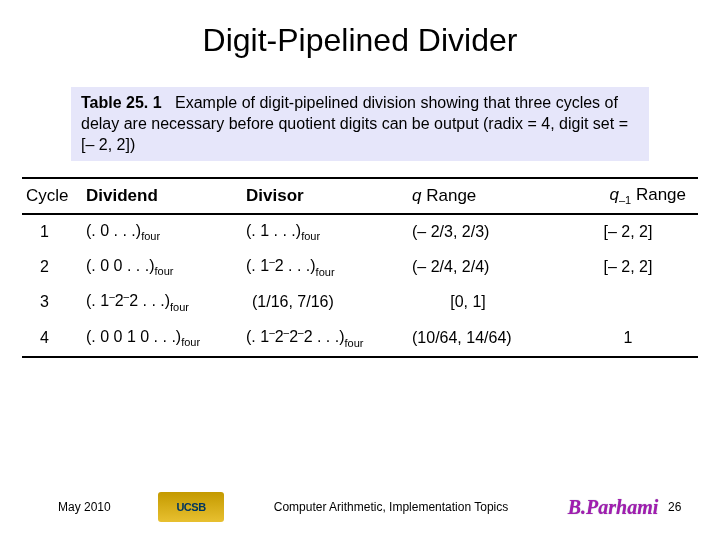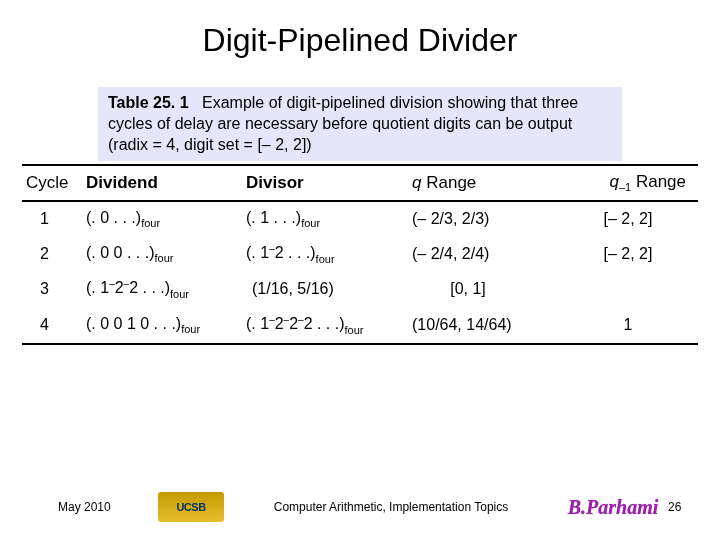--- a/index.html
+++ b/index.html
@@ -14,22 +14,22 @@
     overflow: hidden;
   }
   .title {
     text-align: center;
     font-size: 32px;
     font-weight: 400;
     margin-top: 22px;
     margin-bottom: 28px;
   }
   .caption-box {
-    margin: 0 auto 3px auto;
-    width: 524px;
+    margin: 0 auto 16px auto;
+    width: 578px;
     background: #e6e6fa;
     padding: 6px 10px;
     font-size: 16px;
     line-height: 1.3;
   }
   .caption-box .table-label { font-weight: bold; }
   .table-wrap {
     margin: 0 22px;
   }
   .hr {
@@ -128,21 +128,21 @@
     <div class="col-cycle">2</div>
     <div class="col-dividend"><span>(. 0 0 . . .)</span><span class="sub">four</span></div>
     <div class="col-divisor"><span>(. 1</span><span class="sup-neg">–</span><span>2 . . .)</span><span class="sub">four</span></div>
     <div class="col-qrange">(– 2/4, 2/4)</div>
     <div class="col-q1range">[– 2, 2]</div>
   </div>
 
   <div class="row data">
     <div class="col-cycle">3</div>
     <div class="col-divisor"><span>(. 1</span><span class="sup-neg">–</span><span>2</span><span class="sup-neg">–</span><span>2 . . .)</span><span class="sub">four</span></div>
-    <div class="col-qrange">(1/16, 5/16)</div>
+    <div class="col-qrange">(1/16, 7/16)</div>
     <div class="col-q1range">[0, 1]</div>
   </div>
 
   <div class="row data">
     <div class="col-cycle">4</div>
     <div class="col-dividend"><span>(. 0 0 1 0 . . .)</span><span class="sub">four</span></div>
     <div class="col-divisor"><span>(. 1</span><span class="sup-neg">–</span><span>2</span><span class="sup-neg">–</span><span>2</span><span class="sup-neg">–</span><span>2 . . .)</span><span class="sub">four</span></div>
     <div class="col-qrange">(10/64, 14/64)</div>
     <div class="col-q1range">1</div>
   </div>

